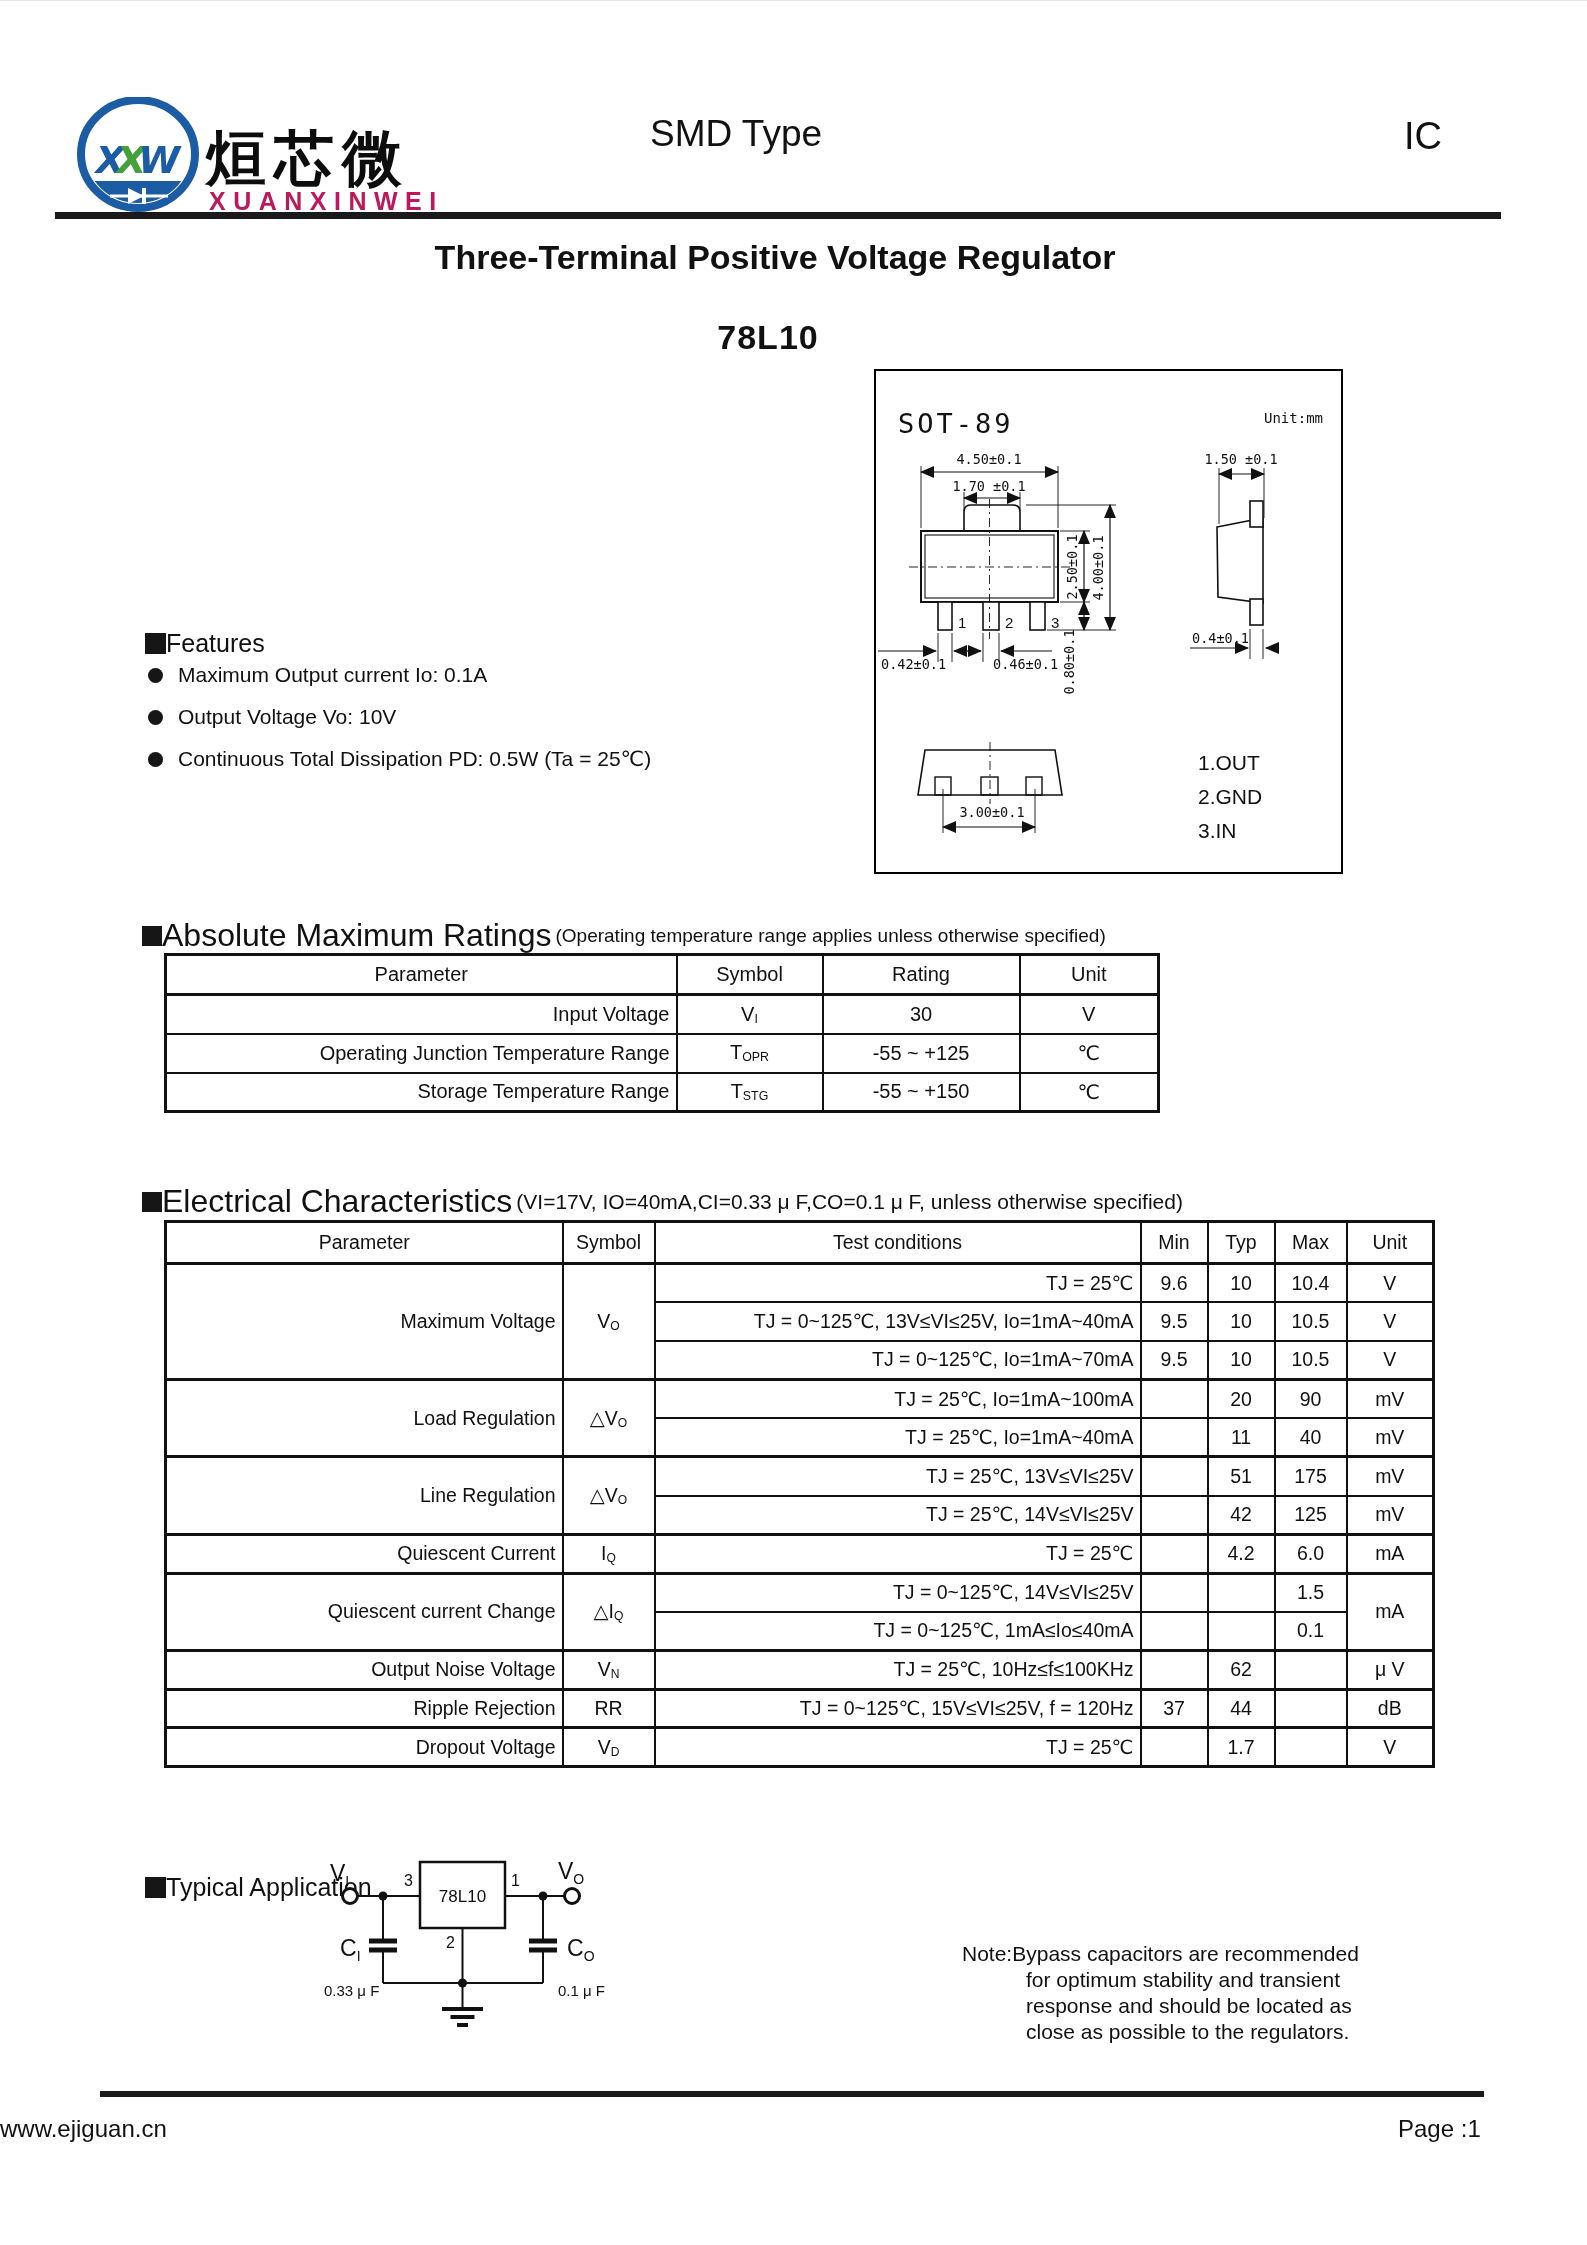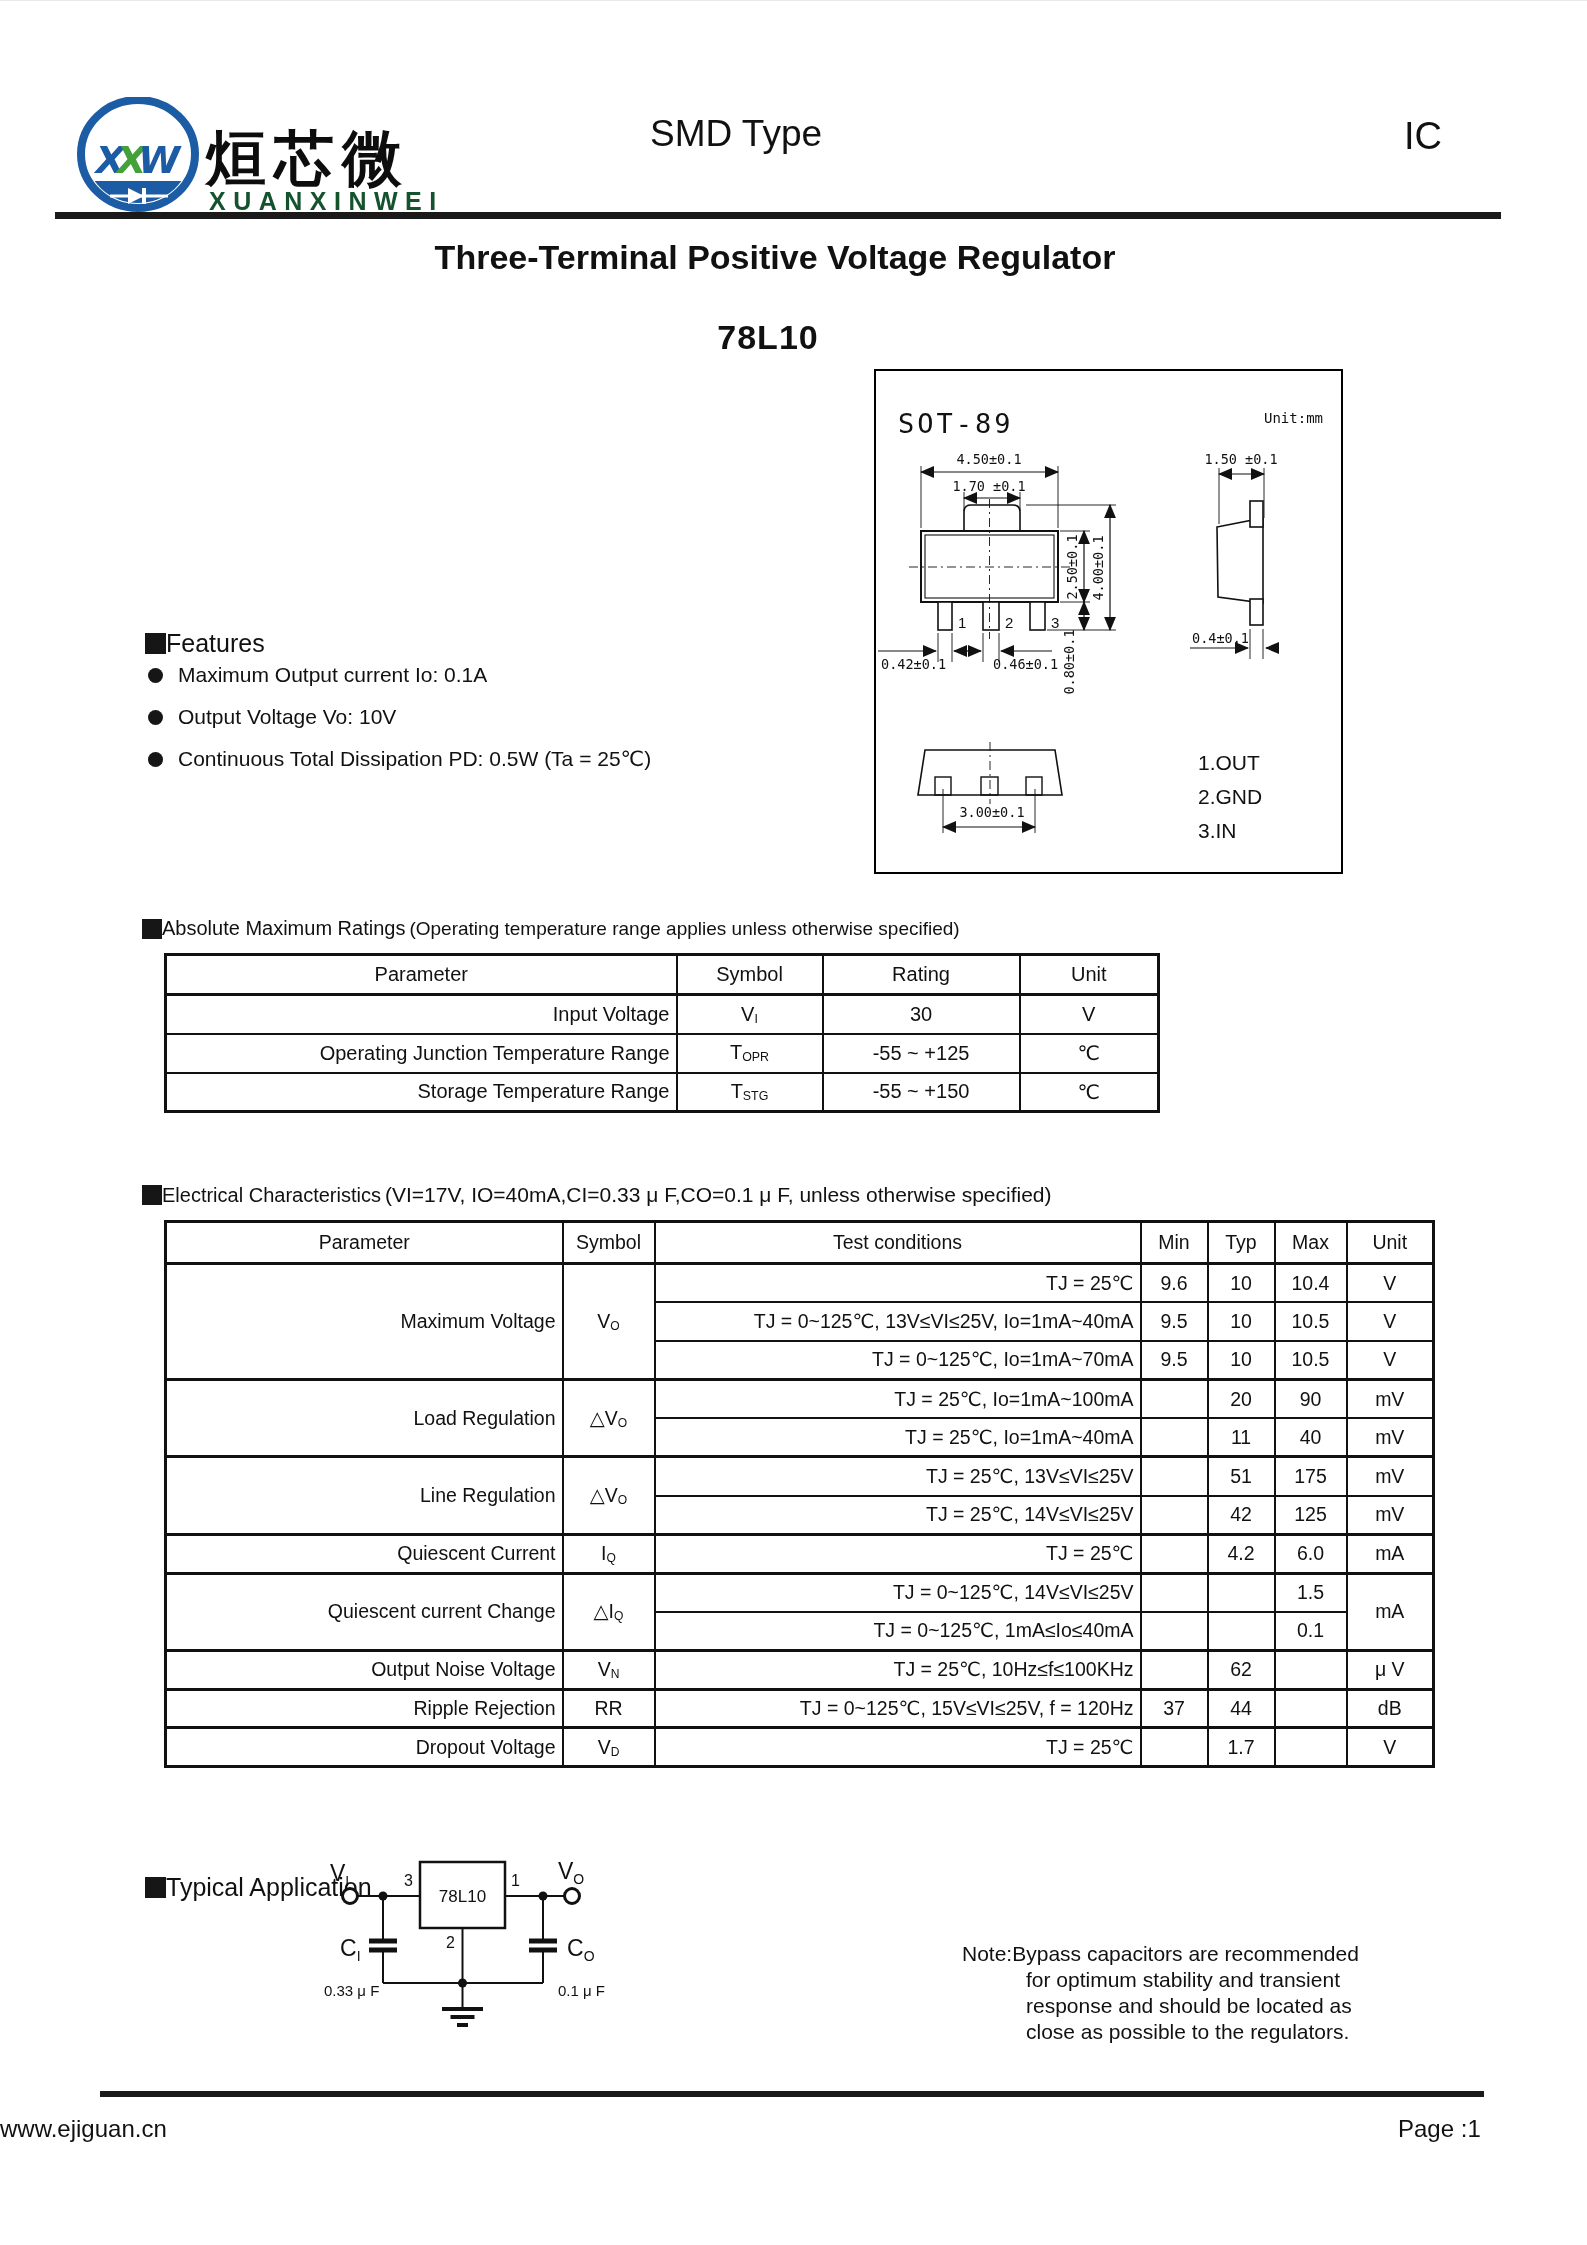--- a/index.html
+++ b/index.html
@@ -5,30 +5,30 @@
   html,body{margin:0;padding:0;background:#e8e8e8;}
   .page{
     position:relative; width:1587px; height:2245px; background:#ffffff;
     font-family:"Liberation Sans","DejaVu Sans",sans-serif; color:#111;
     margin:1px auto; overflow:hidden;
   }
   .abs{position:absolute;}
   sub{font-size:0.62em; vertical-align:-0.18em; letter-spacing:0;}
   
   .logo-cn{font-size:60px; font-weight:bold; letter-spacing:8px; color:#0d0d0d;}
-  .logo-en{font-size:25px; letter-spacing:7.5px; color:#14532d; font-weight:bold;}
+  .logo-en{font-size:25px; letter-spacing:7.5px; color:#be185d; font-weight:bold;}
   .smd-type{font-size:37px; color:#111;}
   .ic-label{font-size:38px; color:#111;}
   .rule{background:#1a1a1a;}
   .title-main{width:1550px; text-align:center; font-size:34px; font-weight:bold;}
   .title-part{width:1536px; text-align:center; font-size:34px; font-weight:bold; letter-spacing:1px;}
   
   .sec-head{display:flex; align-items:center; white-space:nowrap;}
   .sq{width:21px; height:21px; background:#161616; flex:0 0 auto;}
-  .sec-title{font-size:20px;}
+  .sec-title{font-size:32px;}
   .sec-note{font-size:19px; margin-left:4px;}
   .sec-note2{font-size:21px; margin-left:4px;}
   
   .feat-item{display:flex; align-items:center; gap:15px;}
   .bullet{width:15px; height:15px; border-radius:50%; background:#161616; flex:0 0 auto;}
   .feat-text{font-size:21px;}
   
   .pkg-box{border:2px solid #000;}
   .pkg text{fill:#111;}
   .pkg .dim{font-family:"DejaVu Sans Mono",monospace; font-size:13.5px;}

